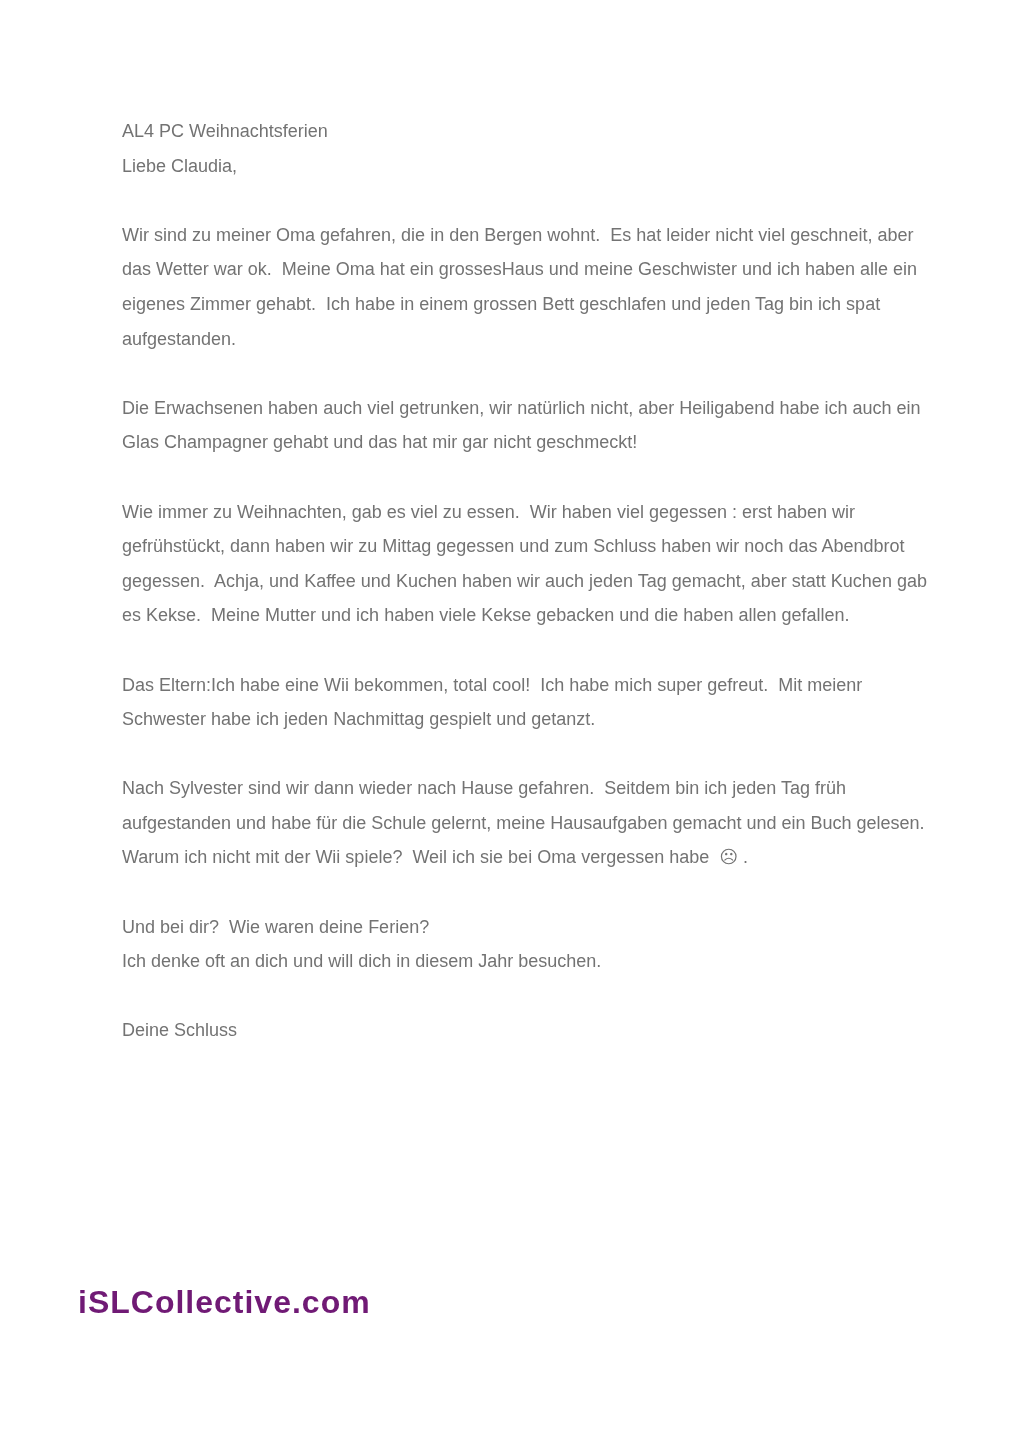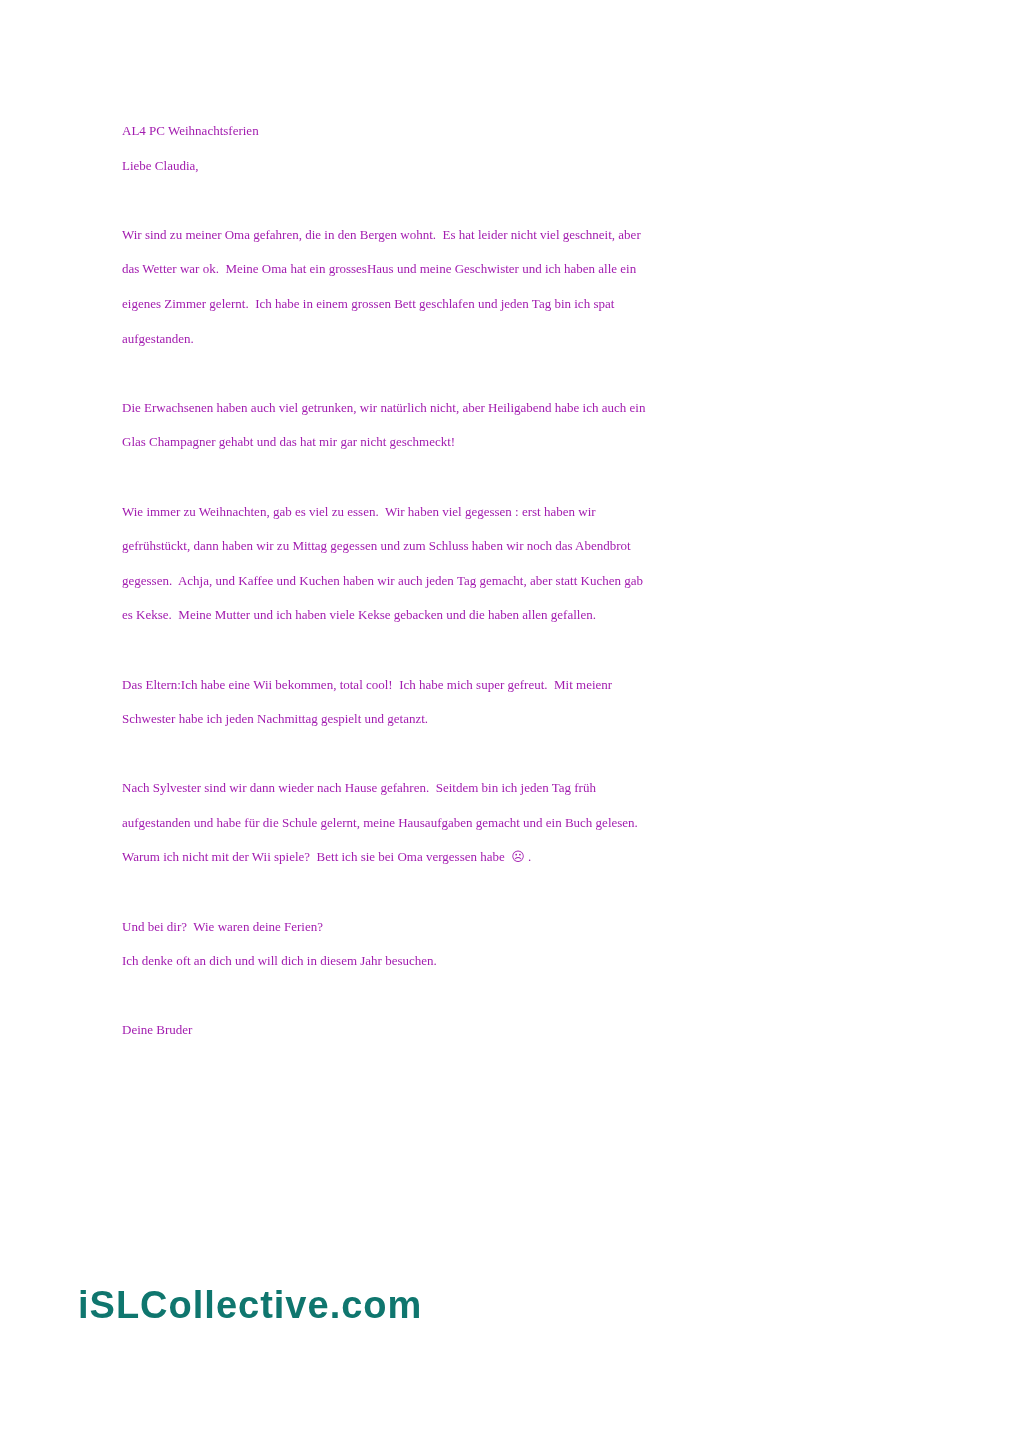--- a/index.html
+++ b/index.html
@@ -12,71 +12,70 @@
     width: 1018px;
     height: 1440px;
     overflow: hidden;
     font-family: "Liberation Sans", "DejaVu Sans", sans-serif;
   }
   .doc {
     position: absolute;
     left: 122px;
     top: 114px;
     width: 886px;
-    color: #a21caf;
-    font-size: 13px;
+    color: #737373;
+    font-size: 18px;
     line-height: 34.6px;
-    font-family: Liberation Serif, serif;
   }
   .block {
     white-space: pre-wrap;
     margin: 0 0 34.6px 0;
   }
   .block.signature {
     margin-bottom: 0;
   }
   .watermark {
     position: absolute;
     left: 78px;
     top: 1284px;
-    font-size: 38px;
+    font-size: 32px;
     font-weight: bold;
     letter-spacing: 1px;
-    color: #0f766e;
+    color: #701a75;
     font-family: "Liberation Sans", "DejaVu Sans", sans-serif;
   }
 </style>
 </head>
 <body>
 
 <div class="doc">
   <div class="block">AL4 PC Weihnachtsferien
 Liebe Claudia,</div>
 
 
   <div class="block">Wir sind zu meiner Oma gefahren, die in den Bergen wohnt.  Es hat leider nicht viel geschneit, aber
 das Wetter war ok.  Meine Oma hat ein grossesHaus und meine Geschwister und ich haben alle ein
-eigenes Zimmer gelernt.  Ich habe in einem grossen Bett geschlafen und jeden Tag bin ich spat
+eigenes Zimmer gehabt.  Ich habe in einem grossen Bett geschlafen und jeden Tag bin ich spat
 aufgestanden.</div>
 
   <div class="block">Die Erwachsenen haben auch viel getrunken, wir natürlich nicht, aber Heiligabend habe ich auch ein
 Glas Champagner gehabt und das hat mir gar nicht geschmeckt!</div>
 
   <div class="block">Wie immer zu Weihnachten, gab es viel zu essen.  Wir haben viel gegessen : erst haben wir
 gefrühstückt, dann haben wir zu Mittag gegessen und zum Schluss haben wir noch das Abendbrot
 gegessen.  Achja, und Kaffee und Kuchen haben wir auch jeden Tag gemacht, aber statt Kuchen gab
 es Kekse.  Meine Mutter und ich haben viele Kekse gebacken und die haben allen gefallen.</div>
 
   <div class="block">Das Eltern:Ich habe eine Wii bekommen, total cool!  Ich habe mich super gefreut.  Mit meienr
 Schwester habe ich jeden Nachmittag gespielt und getanzt.</div>
 
 
   <div class="block">Nach Sylvester sind wir dann wieder nach Hause gefahren.  Seitdem bin ich jeden Tag früh
 aufgestanden und habe für die Schule gelernt, meine Hausaufgaben gemacht und ein Buch gelesen.
-Warum ich nicht mit der Wii spiele?  Bett ich sie bei Oma vergessen habe  ☹ .</div>
+Warum ich nicht mit der Wii spiele?  Weil ich sie bei Oma vergessen habe  ☹ .</div>
 
   <div class="block">Und bei dir?  Wie waren deine Ferien?
 Ich denke oft an dich und will dich in diesem Jahr besuchen.</div>
 
-  <div class="block signature">Deine Bruder</div>
+  <div class="block signature">Deine Schluss</div>
 </div>
 
 <div class="watermark">iSLCollective.com</div>
 
 </body></html>

